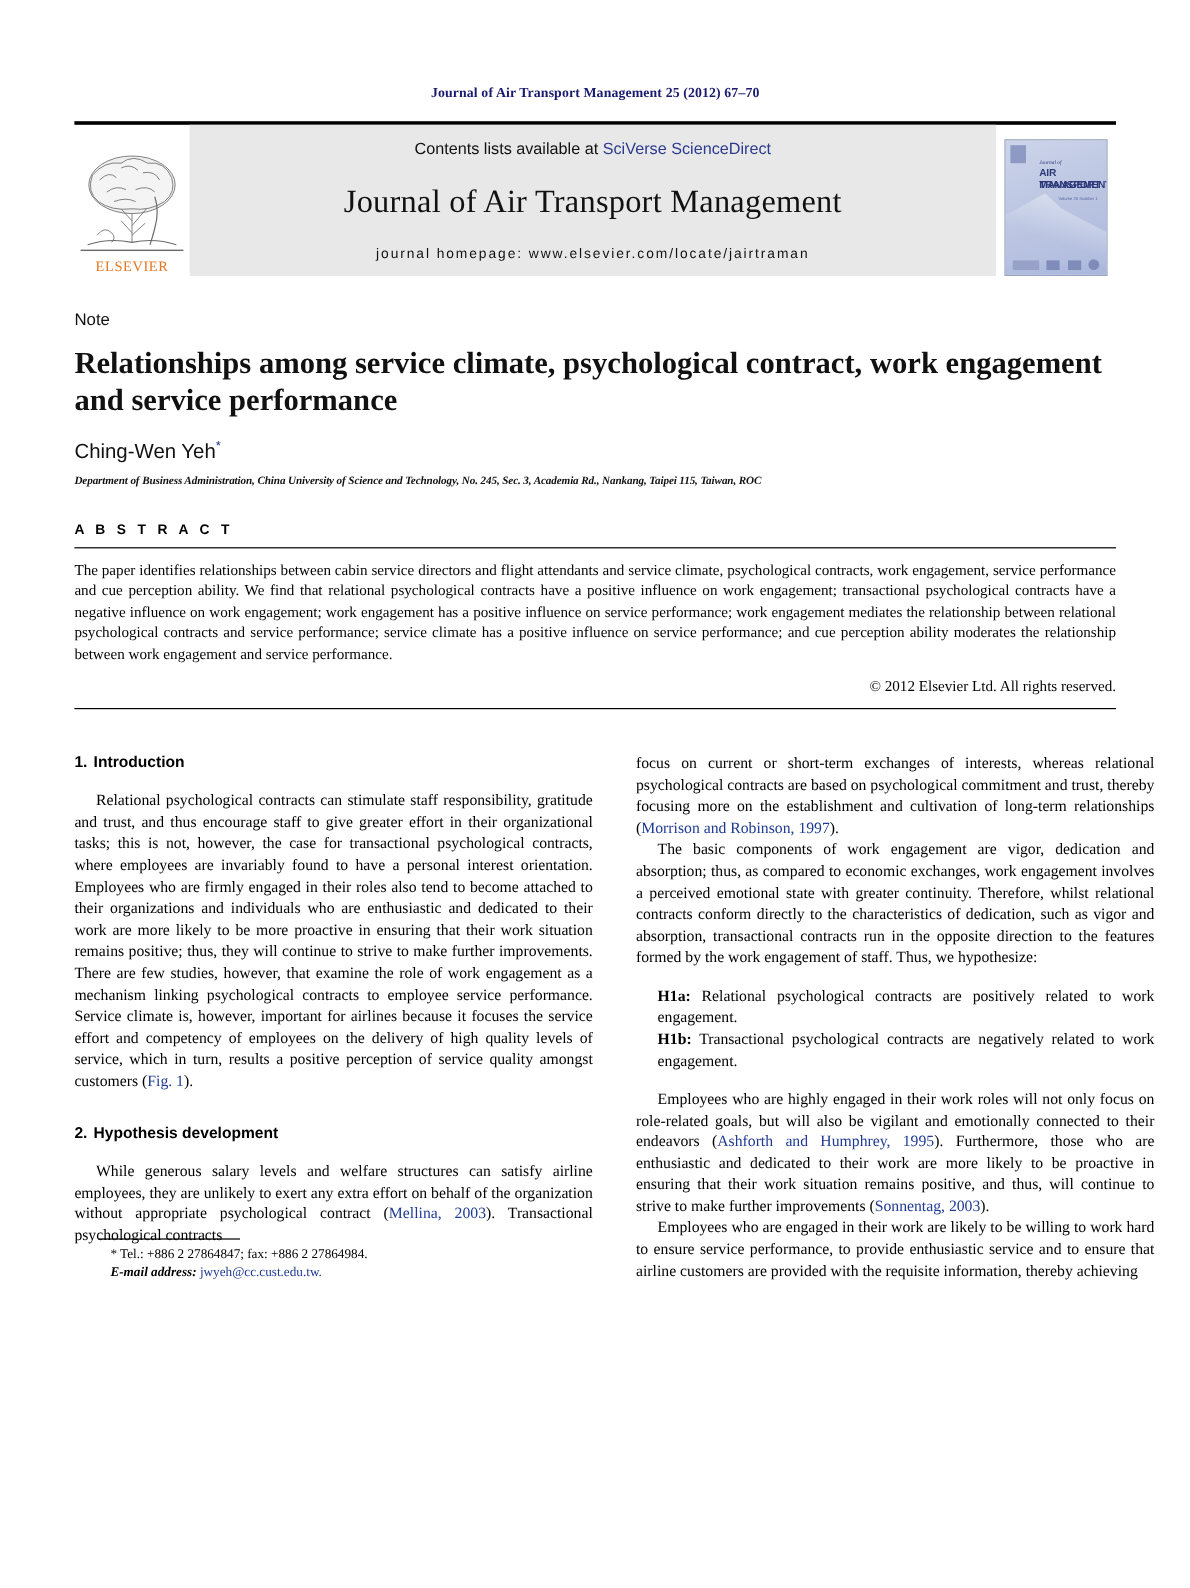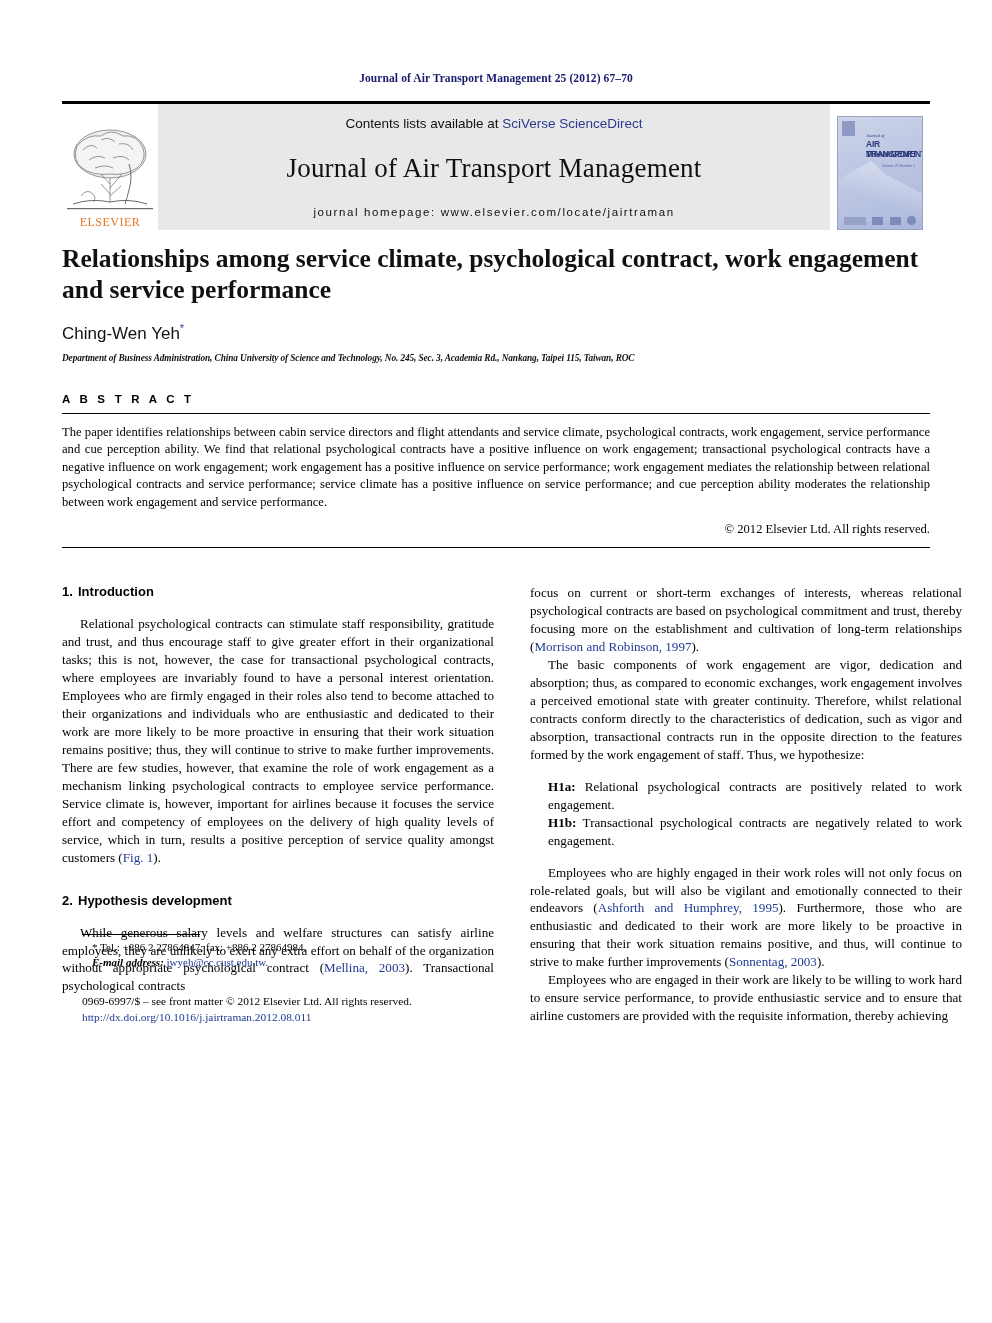--- a/index.html
+++ b/index.html
@@ -353,20 +353,21 @@
         <div class="cv-footbar">
           <div class="cv-fb wide"></div>
           <div class="cv-fb"></div>
           <div class="cv-fb"></div>
           <div class="cv-fb circ"></div>
         </div>
       </div>
     </div>
   </div>
 
+  <div class="note-label">Note</div>
   <h1 class="article-title">Relationships among service climate, psychological contract, work engagement and service performance</h1>
   <div class="author-line"><span>Ching-Wen Yeh</span><sup>*</sup></div>
   <div class="affiliation">Department of Business Administration, China University of Science and Technology, No. 245, Sec. 3, Academia Rd., Nankang, Taipei 115, Taiwan, ROC</div>
 
   <div class="abs-wrap">
     <div class="abs-col">
       <div class="abs-head">A B S T R A C T</div>
       <div class="abs-rule-top"></div>
       <div class="abs-body">The paper identifies relationships between cabin service directors and flight attendants and service climate, psychological contracts, work engagement, service performance and cue perception ability. We find that relational psychological contracts have a positive influence on work engagement; transactional psychological contracts have a negative influence on work engagement; work engagement has a positive influence on service performance; work engagement mediates the relationship between relational psychological contracts and service performance; service climate has a positive influence on service performance; and cue perception ability moderates the relationship between work engagement and service performance.</div>
       <div class="abs-copy">© 2012 Elsevier Ltd. All rights reserved.</div>
@@ -387,24 +388,20 @@
       <div class="sec-head gap-before" style="margin-top:26px;">
         <span class="num">2.</span><span>Hypothesis development</span>
       </div>
 
       <p class="para"><span>While generous salary levels and welfare structures can satisfy airline employees, they are unlikely to exert any extra effort on behalf of the organization without appropriate psychological contract (</span><span class="cite">Mellina, 2003</span><span>). Transactional psychological contracts</span></p>
 
       <div class="col-footer">
         <div class="foot-rule"></div>
         <div class="foot-line">* Tel.: +886 2 27864847; fax: +886 2 27864984.</div>
         <div class="foot-line"><span class="em">E-mail address:</span> <span class="ref-link">jwyeh@cc.cust.edu.tw.</span></div>
-        <div class="issn-block">
-          <div>0969-6997/$ – see front matter © 2012 Elsevier Ltd. All rights reserved.</div>
-          <div class="doi">http://dx.doi.org/10.1016/j.jairtraman.2012.08.011</div>
-        </div>
       </div>
     </div>
 
     <div class="col">
 
       <p class="para noindent"><span>focus on current or short-term exchanges of interests, whereas relational psychological contracts are based on psychological commitment and trust, thereby focusing more on the establishment and cultivation of long-term relationships (</span><span class="cite">Morrison and Robinson, 1997</span><span>).</span></p>
 
       <p class="para">The basic components of work engagement are vigor, dedication and absorption; thus, as compared to economic exchanges, work engagement involves a perceived emotional state with greater continuity. Therefore, whilst relational contracts conform directly to the characteristics of dedication, such as vigor and absorption, transactional contracts run in the opposite direction to the features formed by the work engagement of staff. Thus, we hypothesize:</p>
 
       <div class="hyp-group">

